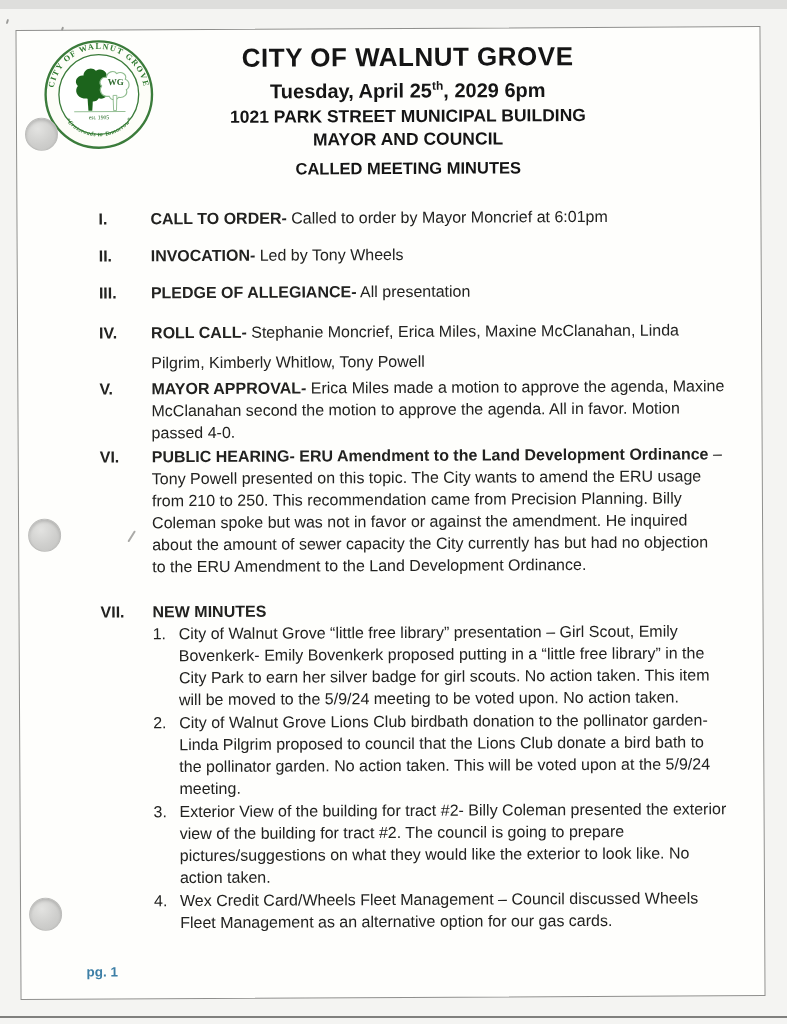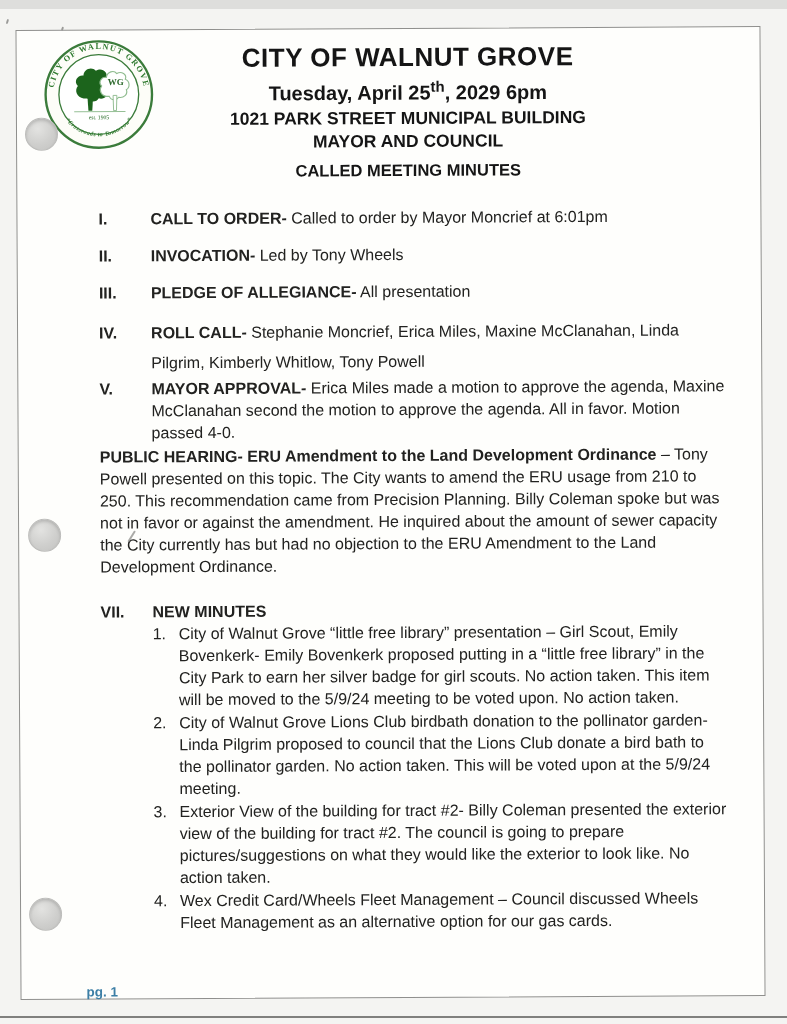--- a/index.html
+++ b/index.html
@@ -45,21 +45,21 @@
   .hole-bottom { left: 27px; top: 896px; }
 
   .seal { position: absolute; left: 44px; top: 36px; width: 114px; height: 114px; }
 
   .doc-header {
     position: absolute; left: 160px; top: 42px; width: 500px;
     text-align: center; font-weight: bold; color: #151515;
   }
   .doc-title   { font-size: 26px; line-height: 31px; letter-spacing: 0.5px; }
   .doc-date    { font-size: 20px; line-height: 27px; }
-  .doc-date sup{ font-size: 15px; }
+  .doc-date sup{ font-size: 12px; }
   .doc-address { font-size: 17.5px; line-height: 23px; }
   .doc-body-ln { font-size: 17.5px; line-height: 23px; }
   .doc-type    { font-size: 16.5px; line-height: 23px; margin-top: 6px; }
 
   .agenda {
     position: absolute; left: 100px; top: 206px; width: 625px;
     font-size: 16px; color: #222220;
   }
   .agenda-item { display: flex; }
   .agenda-item .numeral { width: 52px; flex-shrink: 0; font-weight: bold; }
@@ -159,20 +159,21 @@
       <span class="numeral">IV.</span>
       <span class="item-body"><span class="item-label">ROLL CALL-</span><span> Stephanie Moncrief, Erica Miles, Maxine McClanahan, Linda Pilgrim, Kimberly Whitlow, Tony Powell</span></span>
     </div>
 
     <div class="agenda-item sp-tight">
       <span class="numeral">V.</span>
       <span class="item-body"><span class="item-label">MAYOR APPROVAL-</span><span> Erica Miles made a motion to approve the agenda, Maxine McClanahan second the motion to approve the agenda. All in favor. Motion passed 4-0.</span></span>
     </div>
 
     <div class="agenda-item sp-vi">
+      <span class="numeral">VI.</span>
       <span class="item-body"><span class="item-label">PUBLIC HEARING- ERU Amendment to the Land Development Ordinance</span><span> – Tony Powell presented on this topic. The City wants to amend the ERU usage from 210 to 250. This recommendation came from Precision Planning. Billy Coleman spoke but was not in favor or against the amendment. He inquired about the amount of sewer capacity the City currently has but had no objection to the ERU Amendment to the Land Development Ordinance.</span></span>
     </div>
 
     <div class="agenda-item sp-vii">
       <span class="numeral">VII.</span>
       <span class="item-body"><span class="item-label">NEW MINUTES</span></span>
     </div>
 
     <div class="sub-list">
       <div class="sub-item">
@@ -190,16 +191,16 @@
       <div class="sub-item">
         <span class="sub-num">4.</span>
         <span class="sub-body">Wex Credit Card/Wheels Fleet Management – Council discussed Wheels Fleet Management as an alternative option for our gas cards.</span>
       </div>
     </div>
 
   </div>
 
   <div class="pencil-mark"></div>
 
-  <div class="page-number" style="color: rgb(61, 127, 166); margin-top: 20px;">pg. 1</div>
+  <div class="page-number" style="color: rgb(61, 127, 166);">pg. 1</div>
 </div>
 
 <div class="bottom-scan-line"></div>
 
 </body></html>

